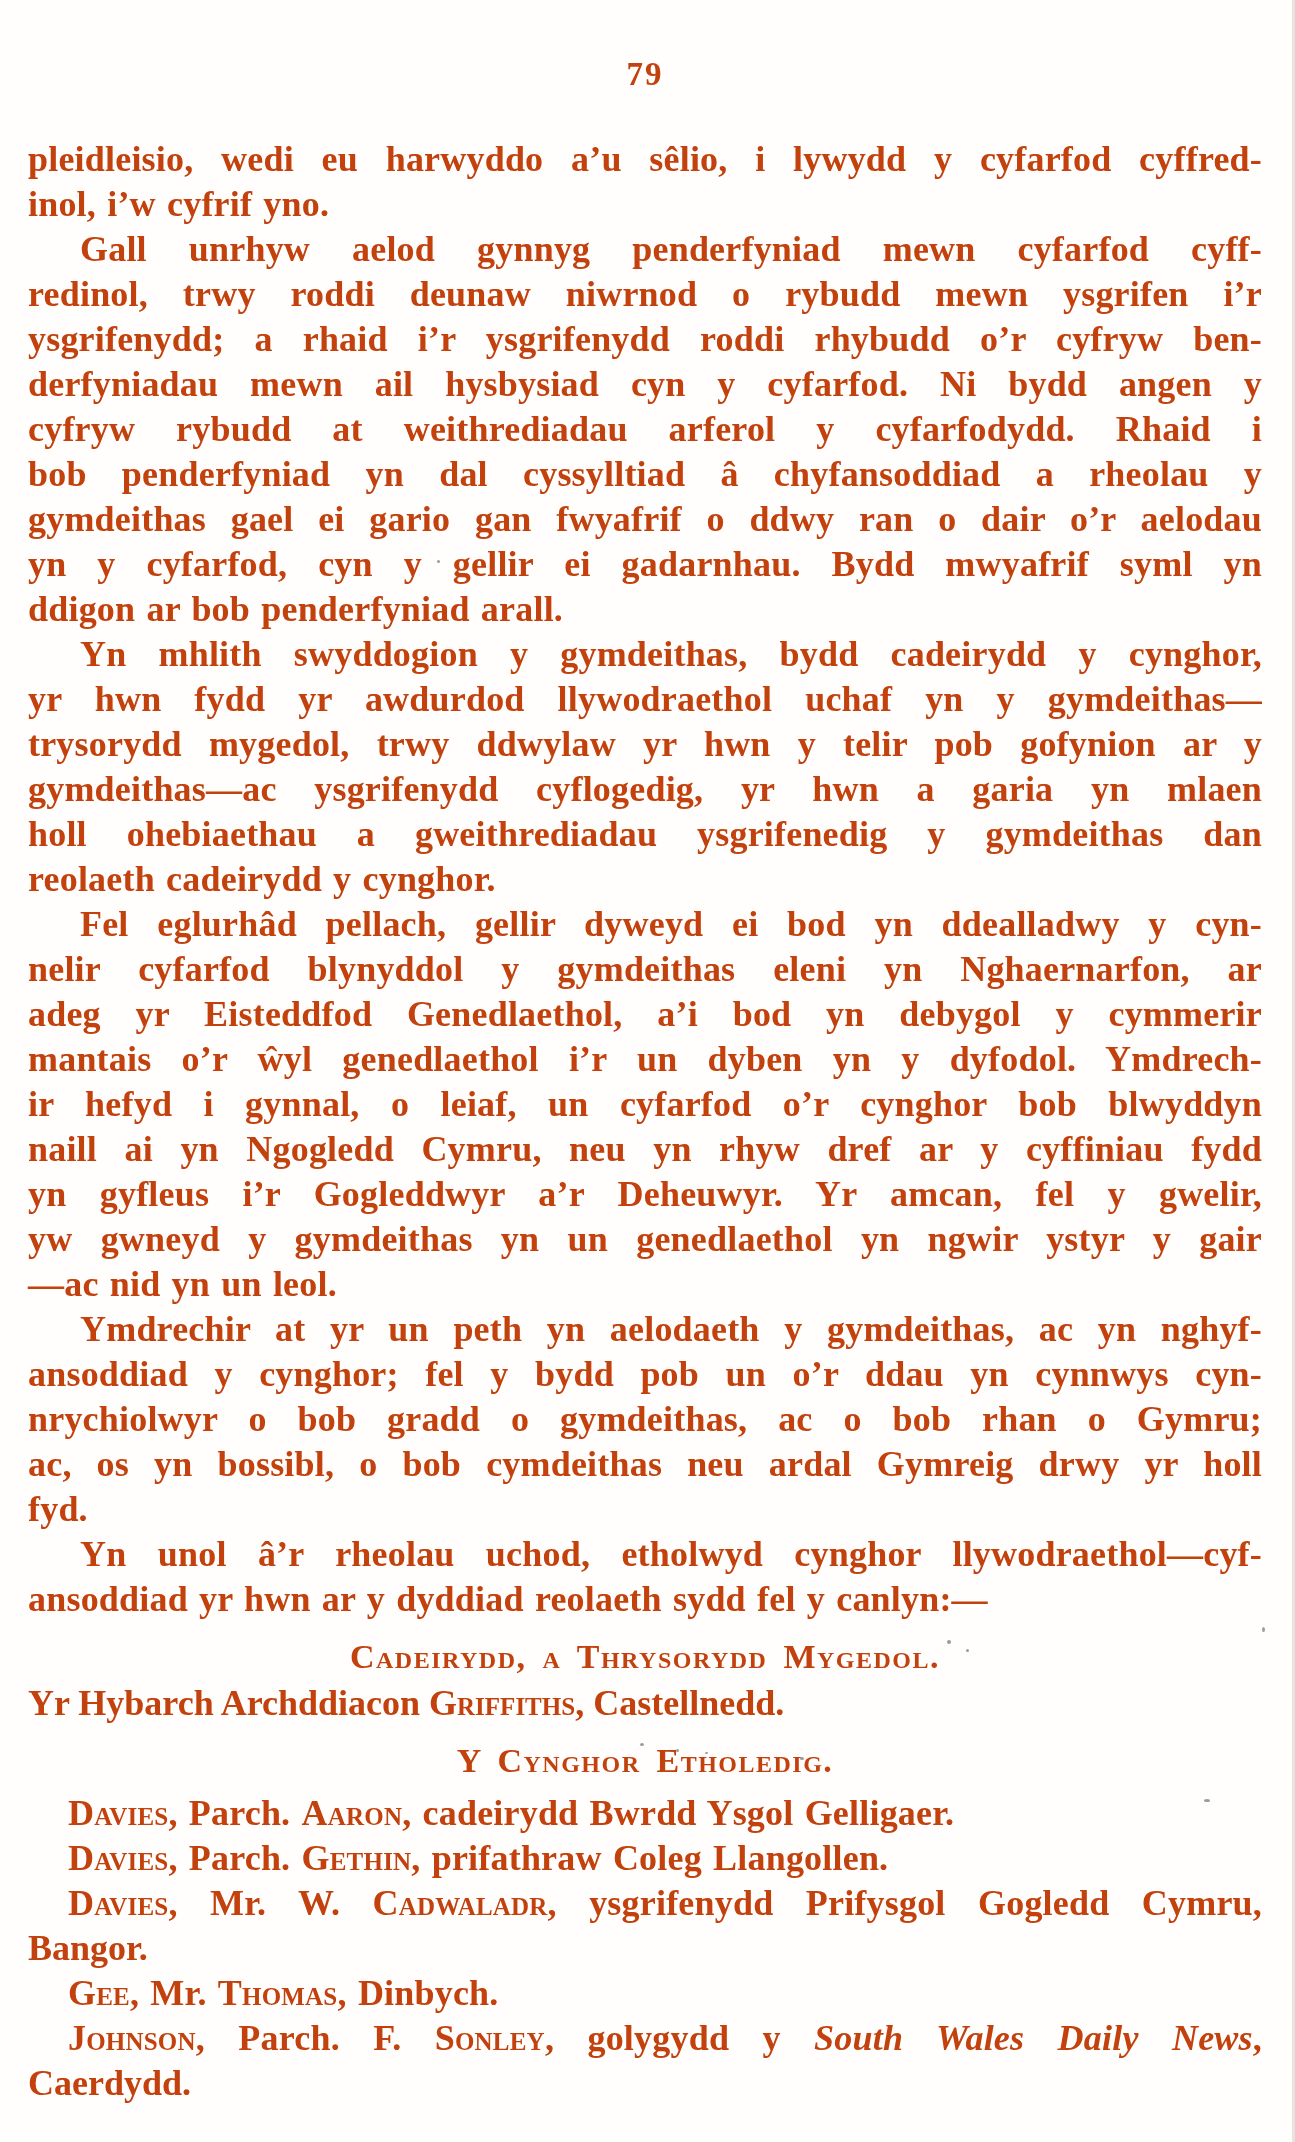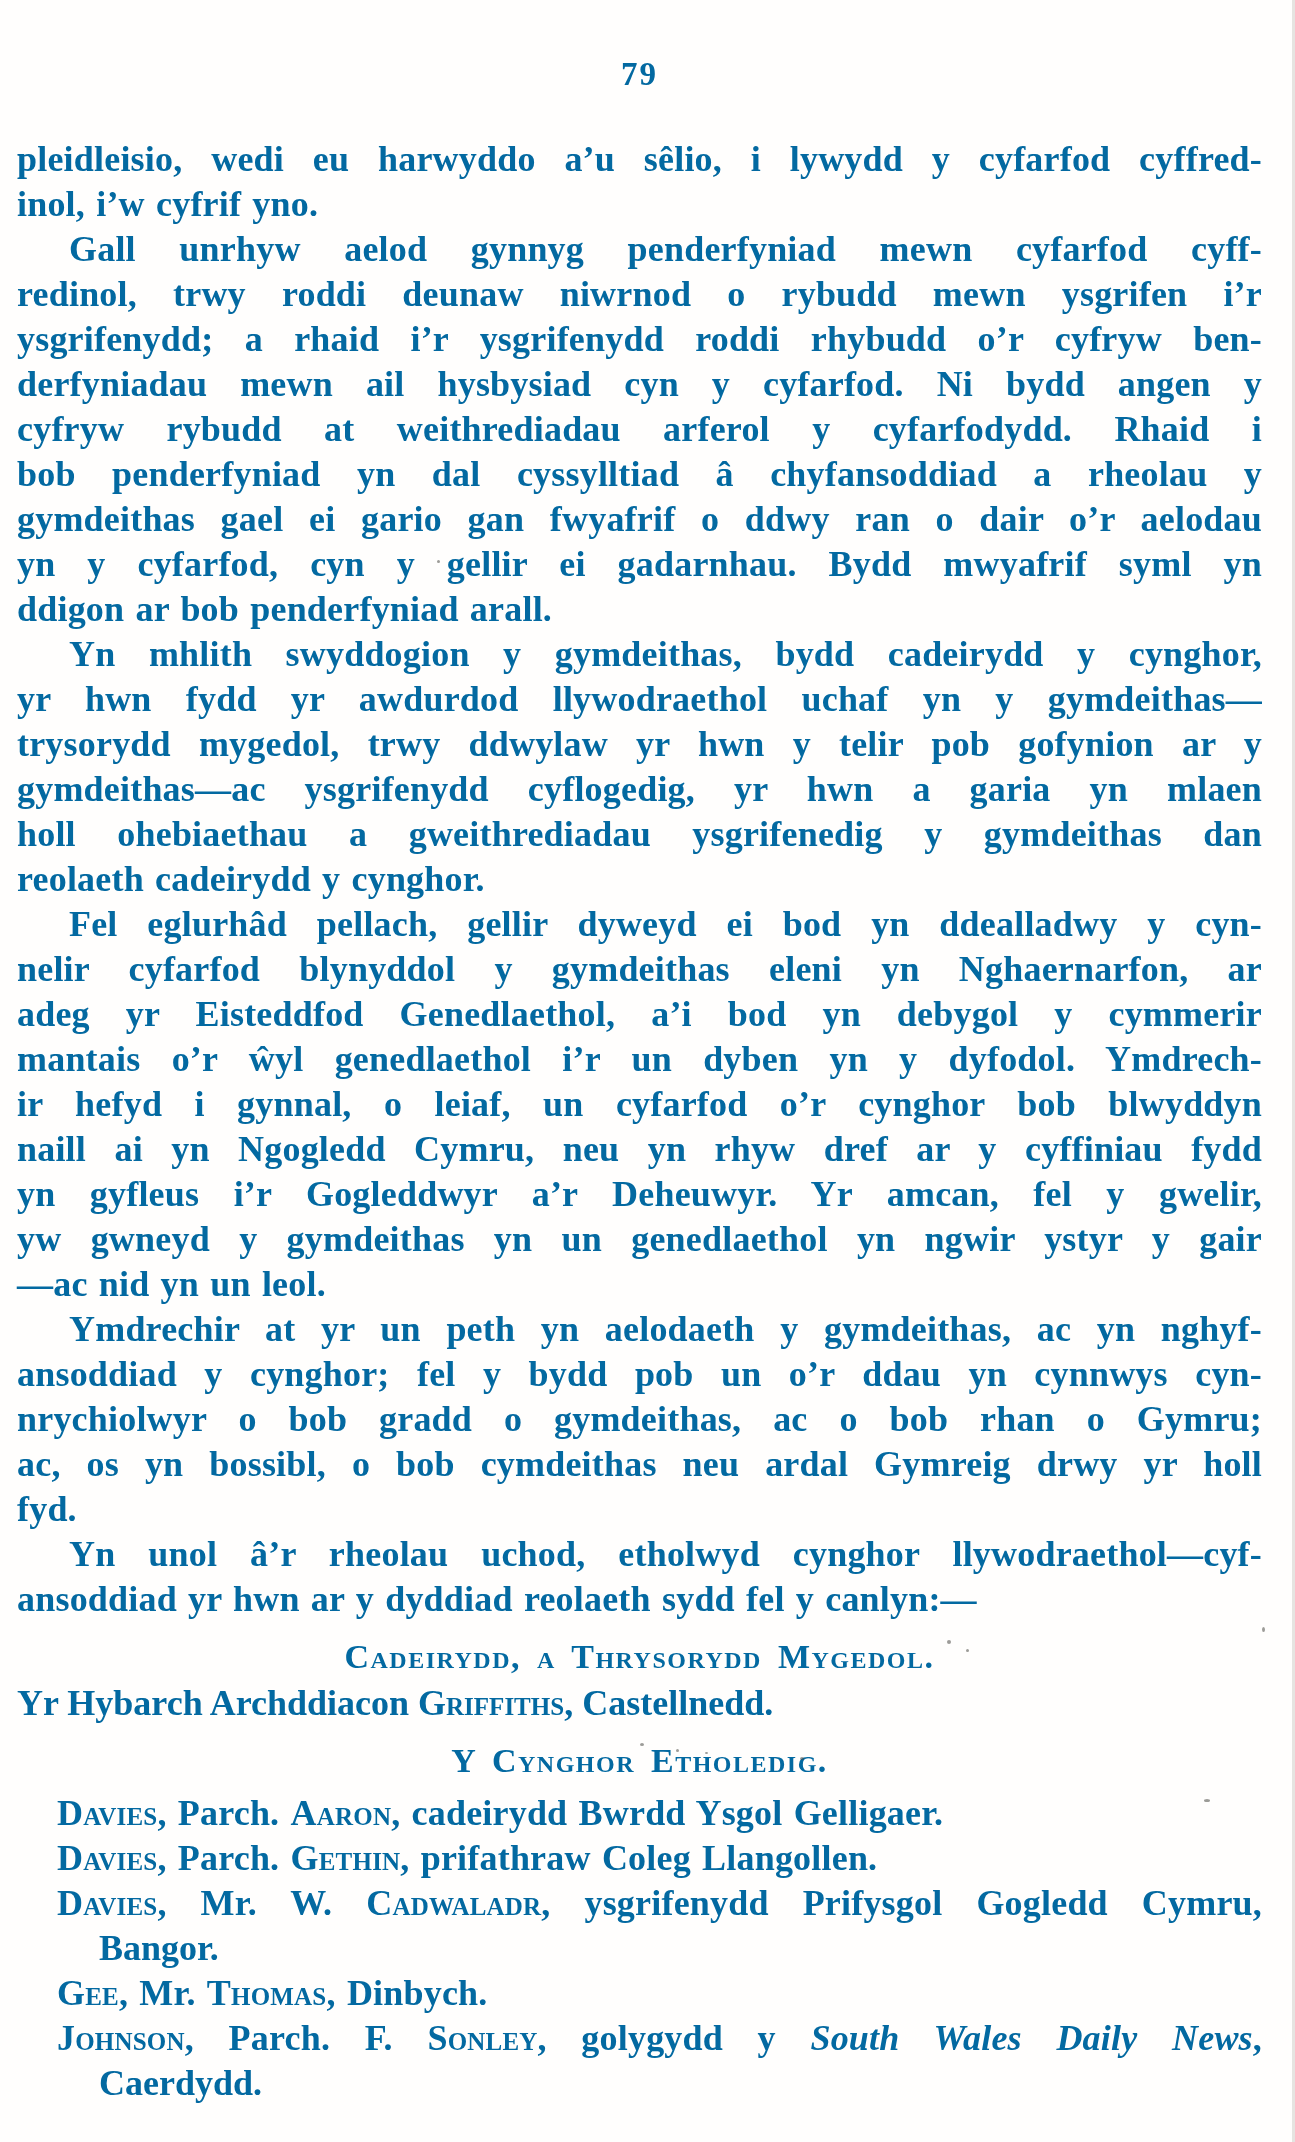--- a/index.html
+++ b/index.html
@@ -2,24 +2,24 @@
 <html><head>
 <meta charset="utf-8">
 <style>
   html, body { margin: 0; padding: 0; background: #ffffff; }
   .page {
     position: relative;
     width: 1295px;
     height: 2142px;
     box-sizing: border-box;
     background: #fffefd;
-    color: #0369a1;
+    color: #c2410c;
     font-family: "Liberation Serif", serif;
     font-weight: bold;
-    padding: 52px 33px 0 17px;
+    padding: 52px 33px 0 28px;
     overflow: hidden;
   }
   .page-number {
     text-align: center;
     font-size: 33px;
     line-height: 45px;
     letter-spacing: 2px;
     margin-bottom: 40px;
   }
   .line {
@@ -52,21 +52,20 @@
     font-size: 36px;
     line-height: 45px;
     letter-spacing: 0.2px;
     word-spacing: 2px;
     margin-left: 40px;
   }
   .ci-line1.fill { text-align: justify; text-align-last: justify; }
   .ci-line2 {
     font-size: 36px;
     line-height: 45px;
-    margin-left: 82px;
   }
   .sc { font-variant: small-caps; }
   .it { font-style: italic; }
   .speck {
     position: absolute;
     background: #4a4a46;
     border-radius: 50%;
     opacity: 0.55;
   }
   .scan-edge {

